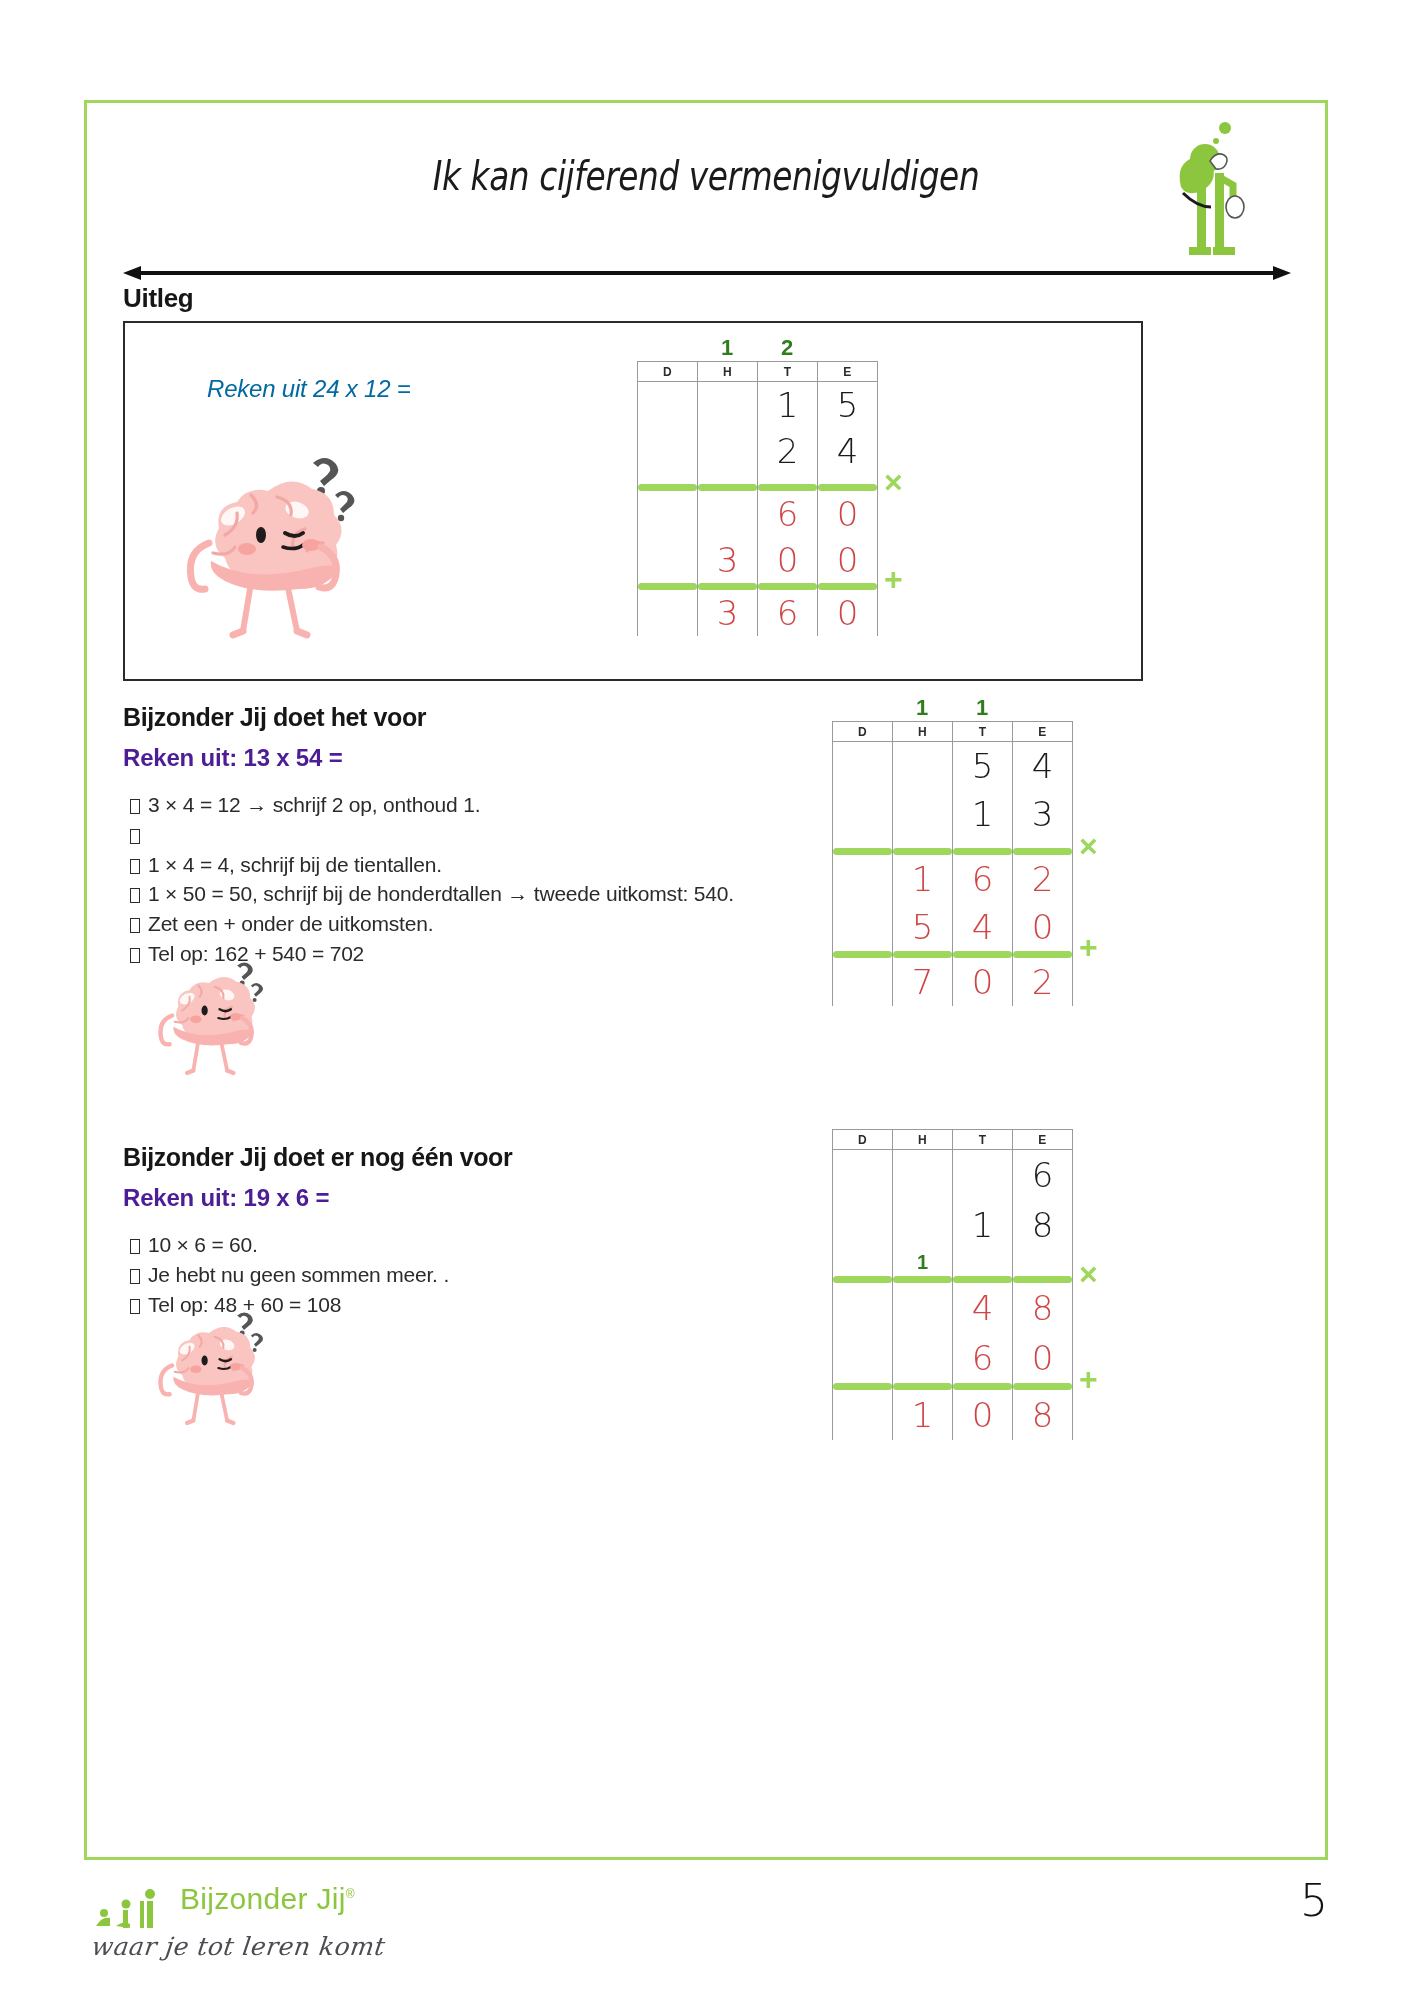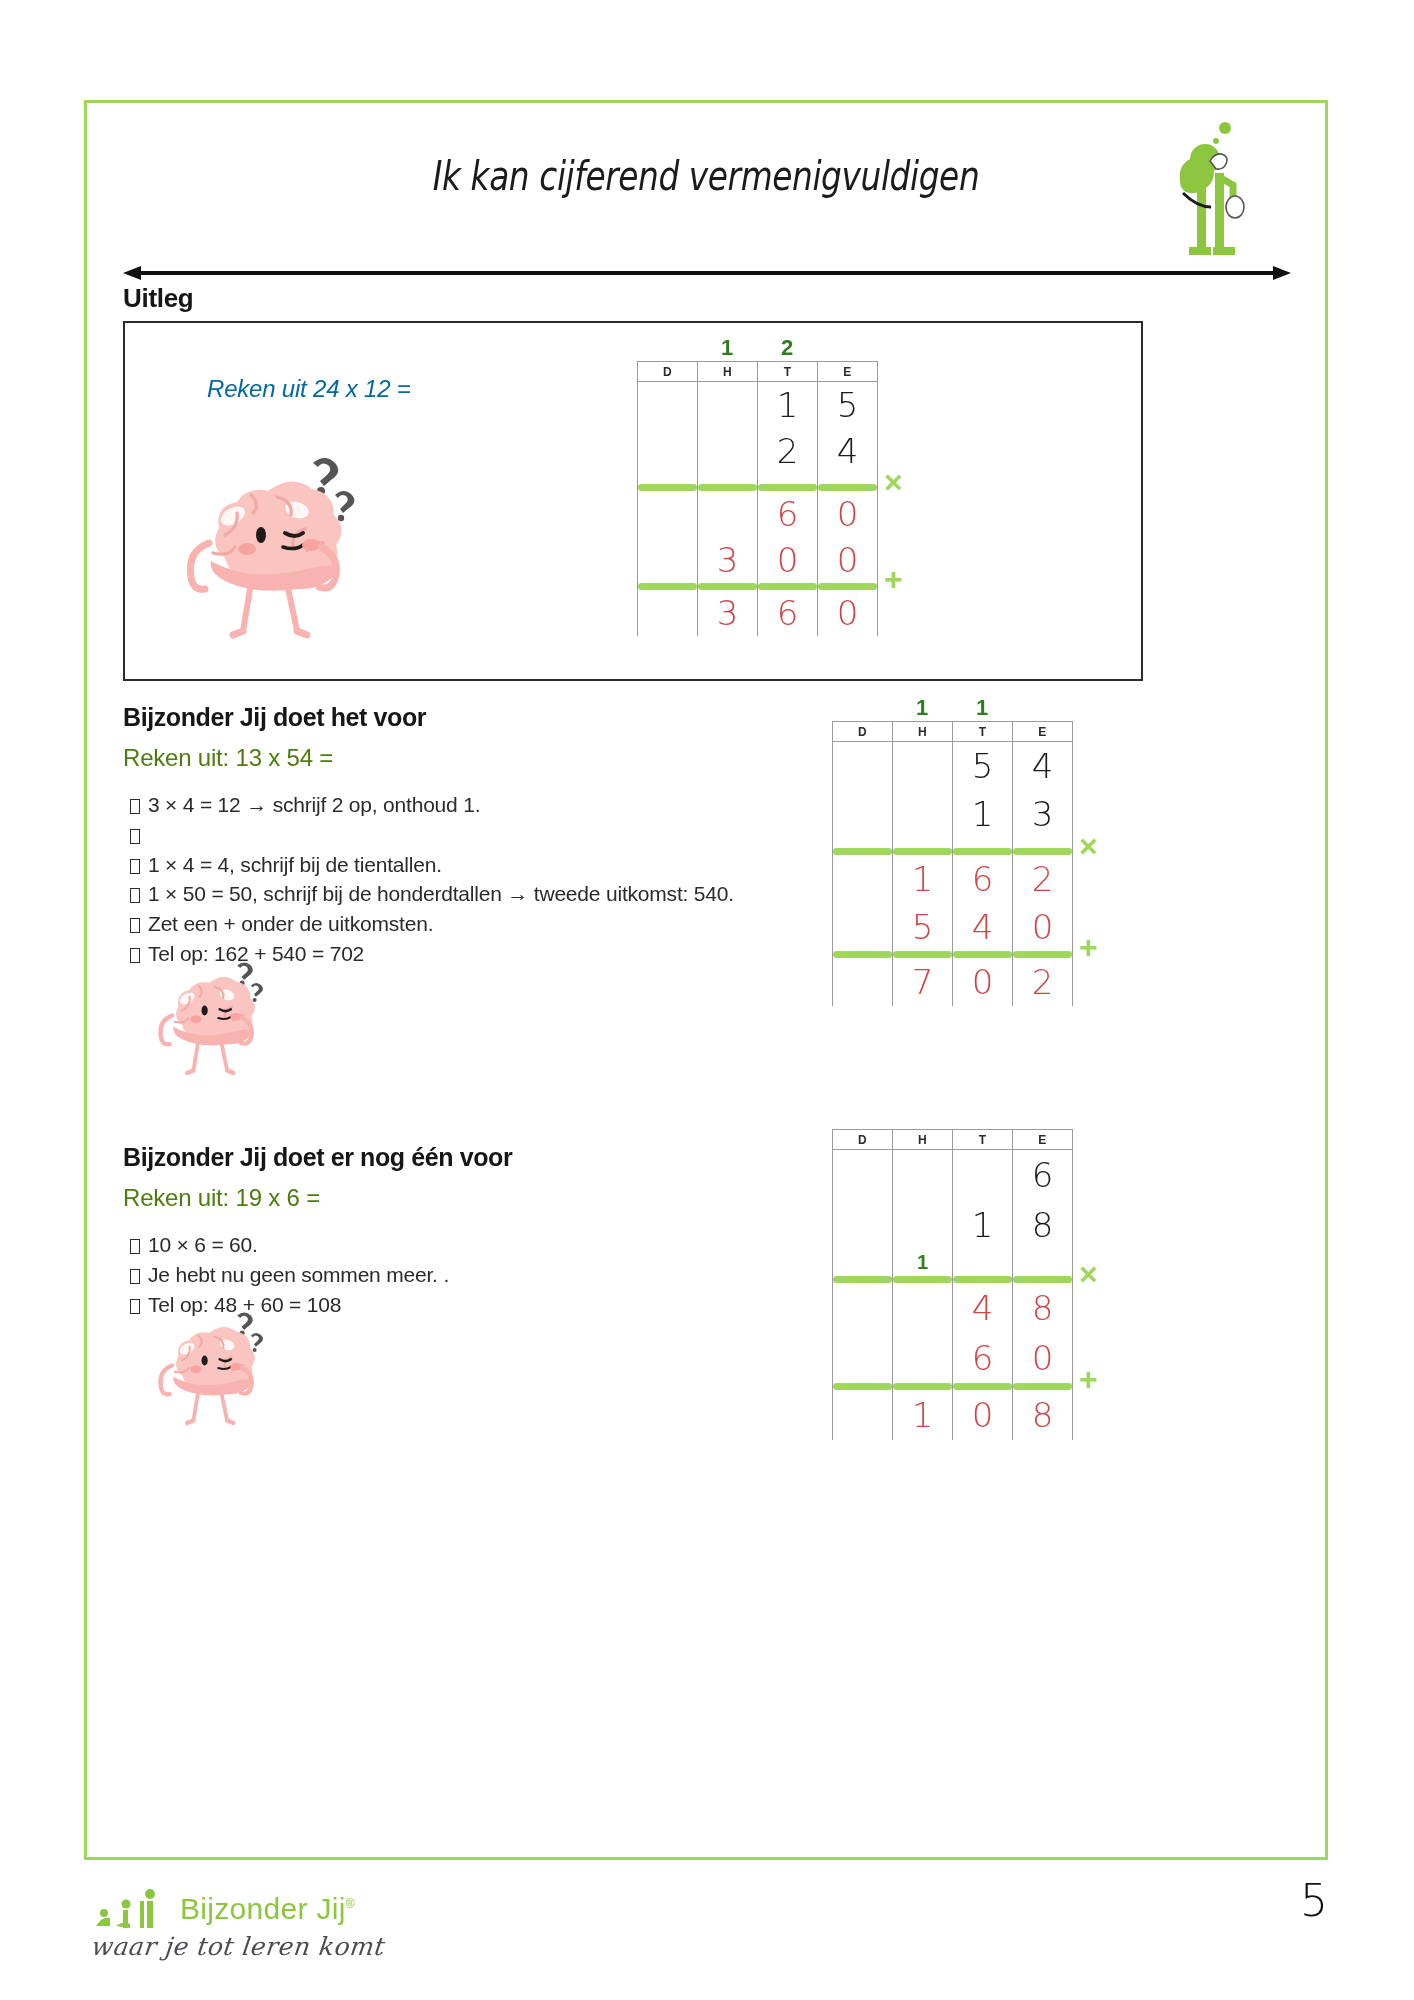--- a/index.html
+++ b/index.html
@@ -63,22 +63,22 @@
   }
   .section-title {
     font-size: 25px;
     font-weight: bold;
     color: #161616;
     letter-spacing: -0.4px;
     margin: 0 0 12px 0;
   }
   .section-sub {
     font-size: 24px;
-    color: #4d7c0f;
-    font-weight: 400;
+    color: #4c1d95;
+    font-weight: 700;
     margin: 0 0 18px 0;
     letter-spacing: -0.2px;
   }
 
   
   .uitleg-box {
     position: absolute;
     left: 36px; top: 218px;
     width: 1020px; height: 360px;
     border: 2px solid #2b2b2b;
@@ -204,21 +204,21 @@
   }
 
   
   .footer-logo {
     position: absolute;
     left: 84px; top: 1880px;
     width: 330px; height: 100px;
   }
   .logo-word {
     position: absolute;
-    left: 96px; top: 12px;
+    left: 96px; top: 2px;
     font-size: 30px;
     color: #8cc63f;
     font-family: "Liberation Sans", sans-serif;
     letter-spacing: 0.3px;
   }
   .logo-reg {
     font-size: 12px;
     vertical-align: super;
   }
   .logo-tag {

